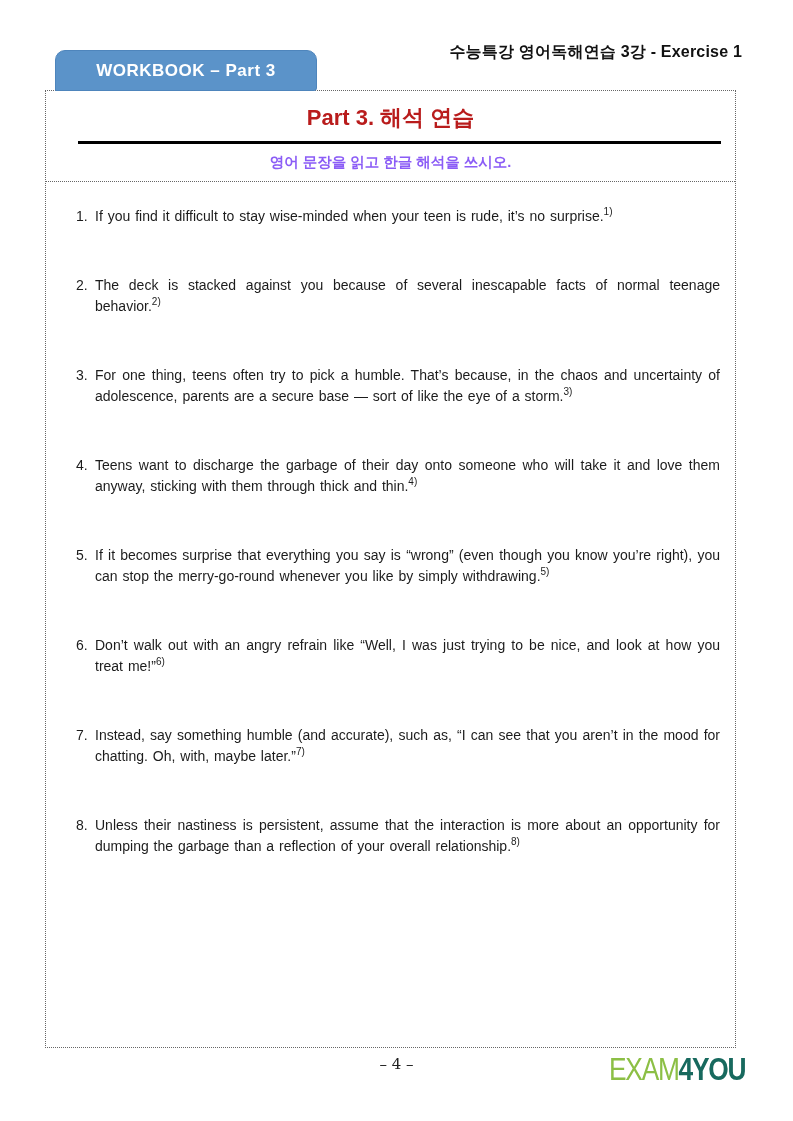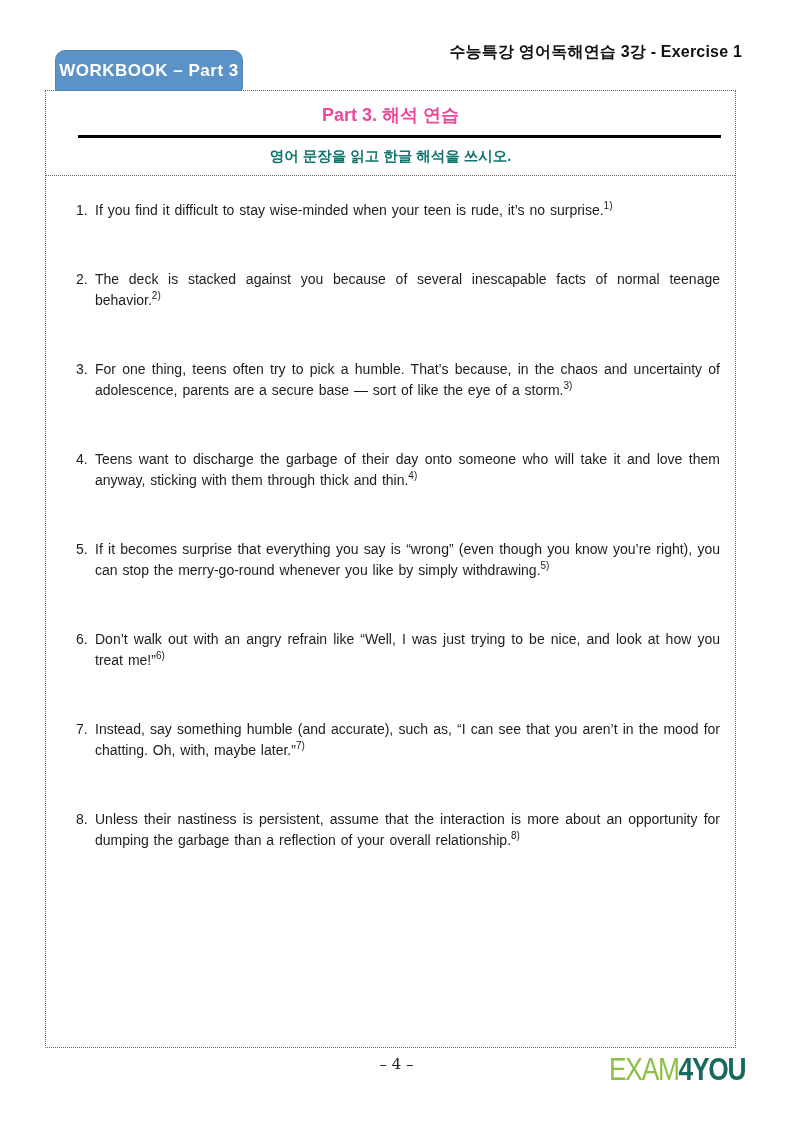--- a/index.html
+++ b/index.html
@@ -13,21 +13,21 @@
     height: 1121px;
     background: #ffffff;
     margin: 0 auto;
     overflow: hidden;
   }
   
   .tab {
     position: absolute;
     left: 55px;
     top: 50px;
-    width: 188px;
+    width: 262px;
     height: 41px;
     background: #5b93c9;
     border: 1px solid #4e85bc;
     border-radius: 10px 10px 3px 0;
     display: flex;
     align-items: center;
     justify-content: center;
     color: #ffffff;
     font-weight: bold;
     font-size: 17px;
@@ -49,35 +49,35 @@
     left: 45px;
     top: 90px;
     width: 691px;
     height: 958px;
     border: 1px dotted #666666;
     background: #ffffff;
   }
   .section-title {
     margin-top: 12px;
     text-align: center;
-    font-size: 18px;
+    font-size: 22px;
     font-weight: bold;
-    color: #ec4899;
+    color: #b91c1c;
   }
   .divider-thick {
     height: 3px;
     background: #000000;
     margin: 8px 14px 0 32px;
   }
   .instruction {
     margin-top: 9px;
     text-align: center;
     font-size: 14.5px;
     font-weight: bold;
-    color: #0f766e;
+    color: #8b5cf6;
   }
   .divider-dotted {
     border-bottom: 1px dotted #666666;
     margin-top: 9px;
   }
   
   .items {
     padding: 24px 15px 0 30px;
   }
   .item {

